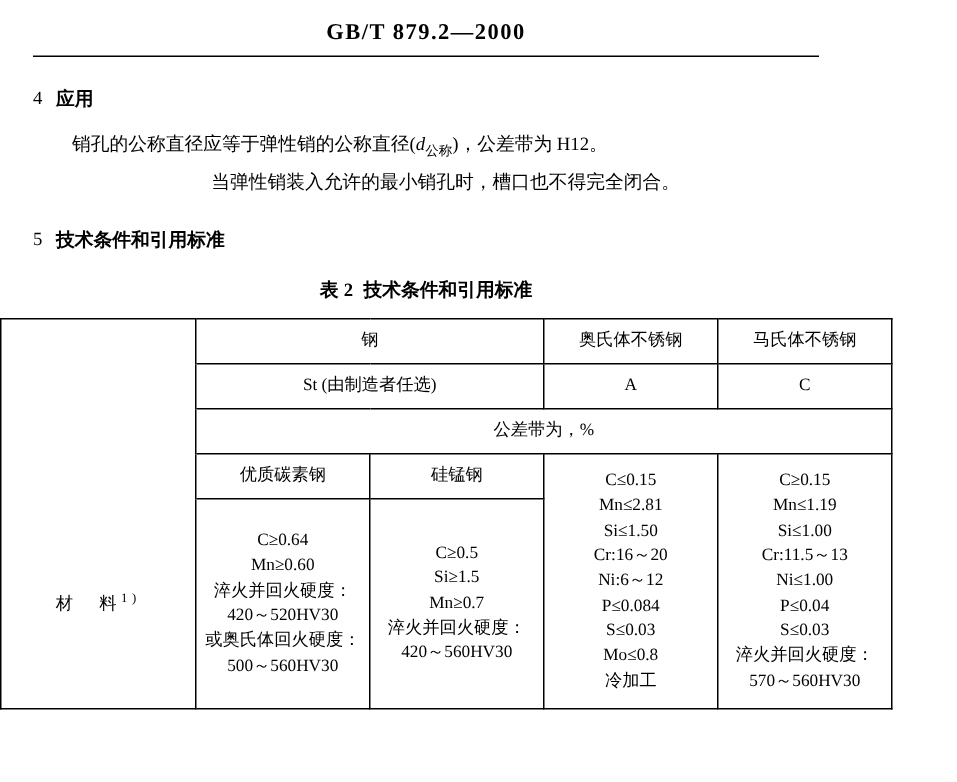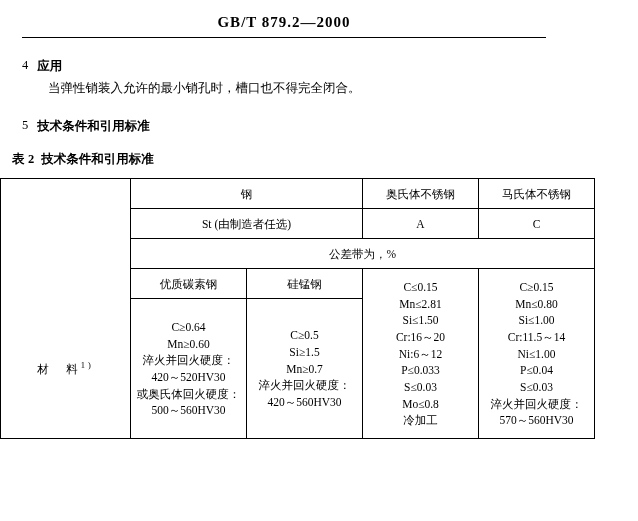--- a/index.html
+++ b/index.html
@@ -53,38 +53,39 @@
     font-size: 12.5px;
   }
   .para {
     font-size: 12.5px;
     margin-top: 12px;
     margin-left: 26px;
     line-height: 1.55;
   }
   .para.tight {
     margin-top: 4px;
+    text-align: center;
   }
   .sub {
     font-size: 9px;
     vertical-align: sub;
   }
   .sup {
     font-size: 8.5px;
     vertical-align: super;
   }
   .italic {
     font-style: italic;
   }
   .table-caption {
+    text-align: center;
     font-size: 12.5px;
     margin-top: 16px;
     font-family: "Liberation Sans", sans-serif;
     font-weight: bold;
-    padding-left: 12px;
   }
   .table-caption .capnum {
     font-family: "Liberation Serif", serif;
     font-weight: bold;
   }
   
   table.spec {
     border-collapse: collapse;
     margin: 10px auto 0 auto;
     width: 594px;
@@ -123,20 +124,23 @@
 
   <div class="header">
     <span>GB/T 879.2—2000</span>
   </div>
   <div class="header-rule"></div>
 
   <div class="section">
     <div class="sec-head">
       <span class="sec-num">4</span>
       <span>应用</span>
+    </div>
+    <div class="para">
+      <span>销孔的公称直径应等于弹性销的公称直径(</span><span class="italic">d</span><span class="sub">公称</span><span>)，公差带为 H12。</span>
     </div>
     <div class="para tight">当弹性销装入允许的最小销孔时，槽口也不得完全闭合。</div>
   </div>
 
   <div class="section">
     <div class="sec-head">
       <span class="sec-num">5</span>
       <span>技术条件和引用标准</span>
     </div>
   </div>
@@ -175,30 +179,30 @@
       <tr class="rowh">
         <td class="noborder-b noborder-t"></td>
         <td>优质碳素钢</td>
         <td>硅锰钢</td>
         <td rowspan="2" class="cell-lines">
           <div>C≤0.15</div>
           <div>Mn≤2.81</div>
           <div>Si≤1.50</div>
           <div>Cr:16～20</div>
           <div>Ni:6～12</div>
-          <div>P≤0.033</div>
+          <div>P≤0.084</div>
           <div>S≤0.03</div>
           <div>Mo≤0.8</div>
           <div>冷加工</div>
         </td>
         <td rowspan="2" class="cell-lines">
           <div>C≥0.15</div>
-          <div>Mn≤0.80</div>
+          <div>Mn≤1.19</div>
           <div>Si≤1.00</div>
-          <div>Cr:11.5～14</div>
+          <div>Cr:11.5～13</div>
           <div>Ni≤1.00</div>
           <div>P≤0.04</div>
           <div>S≤0.03</div>
           <div>淬火并回火硬度：</div>
           <div>570～560HV30</div>
         </td>
       </tr>
       <tr class="rowtall">
         <td class="noborder-t matcell"><span>材　料</span><span class="sup">1)</span></td>
         <td class="cell-lines">

